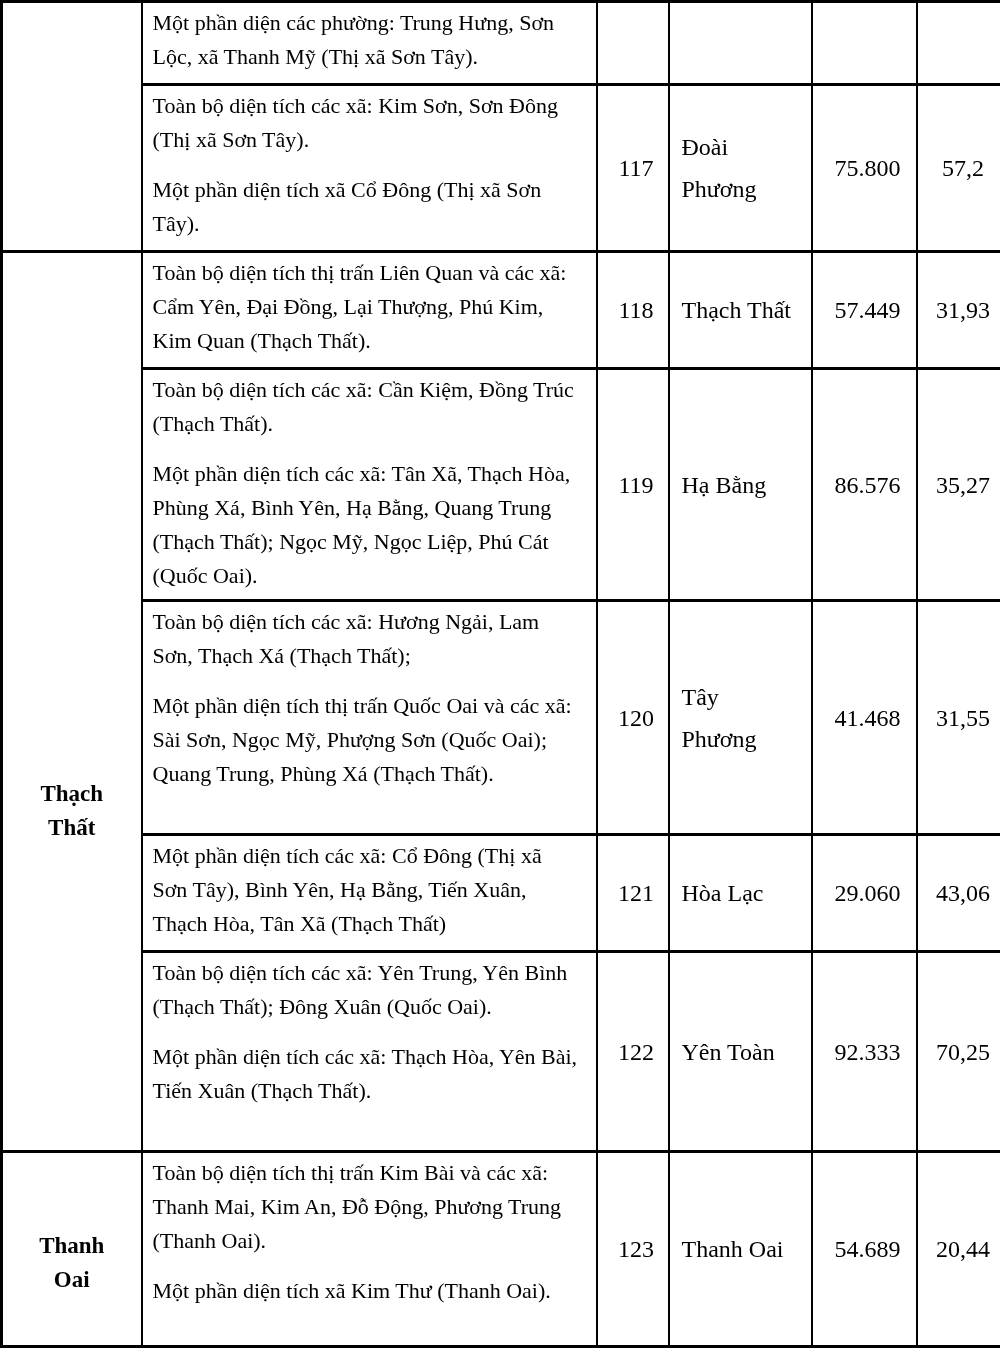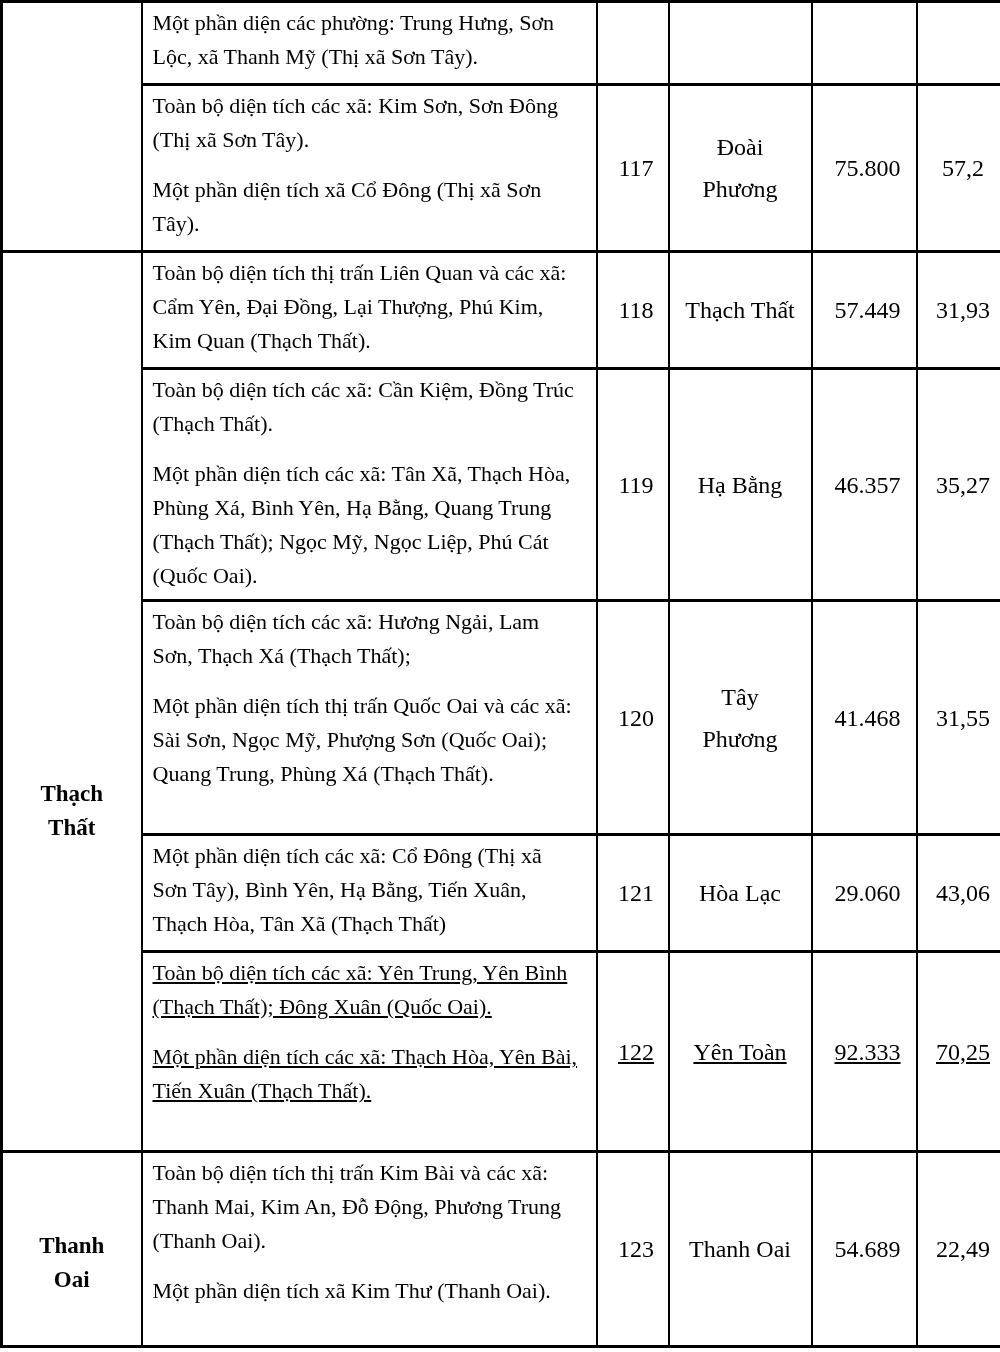--- a/index.html
+++ b/index.html
@@ -15,36 +15,36 @@
     vertical-align:middle;background:#fff;
   }
   td.edge-left{border-left-width:3px;}
   td.edge-right{border-right:0;}
   tr.r1{height:83px;}
   tr.r2{height:167px;margin-top:7px;}
   tr.r3{height:117px;}
   tr.r4{height:232px;}
   tr.r5{height:234px;}
   tr.r6{height:117px;margin-top:22px;}
-  tr.r7{height:200px;text-decoration:underline;}
+  tr.r7{height:200px;}
   tr.r8{height:195px;}
   .c-dist{
     text-align:center;font-weight:bold;font-size:23px;line-height:34px;
   }
   .dist-label{white-space:pre-line;margin-top:28px;}
   .offset-down{transform:translateY(95px);}
   .c-desc{
     vertical-align:top;text-align:left;font-size:22px;line-height:34px;
     padding:3px 14px 0 10px;
   }
   .c-desc p{margin:0 0 16px 0;}
   .c-desc p:last-child{margin-bottom:0;}
   .c-num,.c-pop,.c-area{text-align:center;font-size:24px;line-height:34px;padding-left:8px;}
   .c-name{
-    text-align:center;font-size:24px;line-height:42px;
+    font-size:24px;line-height:42px;
     white-space:pre-line;padding:0 12px;
   }
 </style>
 </head>
 <body>
 
 <div class="page">
   <table class="admin">
     <colgroup>
       <col style="width:140px">
@@ -93,21 +93,21 @@
       <td class="c-area edge-right">31,93</td>
     </tr>
 
     <tr class="r4">
       <td class="c-desc">
         <p>Toàn bộ diện tích các xã: Cần Kiệm, Đồng Trúc (Thạch Thất).</p>
         <p>Một phần diện tích các xã: Tân Xã, Thạch Hòa, Phùng Xá, Bình Yên, Hạ Bằng, Quang Trung (Thạch Thất); Ngọc Mỹ, Ngọc Liệp, Phú Cát (Quốc Oai).</p>
       </td>
       <td class="c-num">119</td>
       <td class="c-name">Hạ Bằng</td>
-      <td class="c-pop">46.357</td>
+      <td class="c-pop">86.576</td>
       <td class="c-area edge-right">35,27</td>
     </tr>
 
     <tr class="r5">
       <td class="c-desc">
         <p>Toàn bộ diện tích các xã: Hương Ngải, Lam Sơn, Thạch Xá (Thạch Thất);</p>
         <p>Một phần diện tích thị trấn Quốc Oai và các xã: Sài Sơn, Ngọc Mỹ, Phượng Sơn (Quốc Oai); Quang Trung, Phùng Xá (Thạch Thất).</p>
       </td>
       <td class="c-num">120</td>
       <td class="c-name">Tây
@@ -142,17 +142,17 @@
         <div class="dist-label">Thanh
 Oai</div>
       </td>
       <td class="c-desc">
         <p>Toàn bộ diện tích thị trấn Kim Bài và các xã: Thanh Mai, Kim An, Đỗ Động, Phương Trung (Thanh Oai).</p>
         <p>Một phần diện tích xã Kim Thư (Thanh Oai).</p>
       </td>
       <td class="c-num">123</td>
       <td class="c-name">Thanh Oai</td>
       <td class="c-pop">54.689</td>
-      <td class="c-area edge-right">22,49</td>
+      <td class="c-area edge-right">20,44</td>
     </tr>
   </tbody>
     </table>
 </div>
 
 </body></html>

